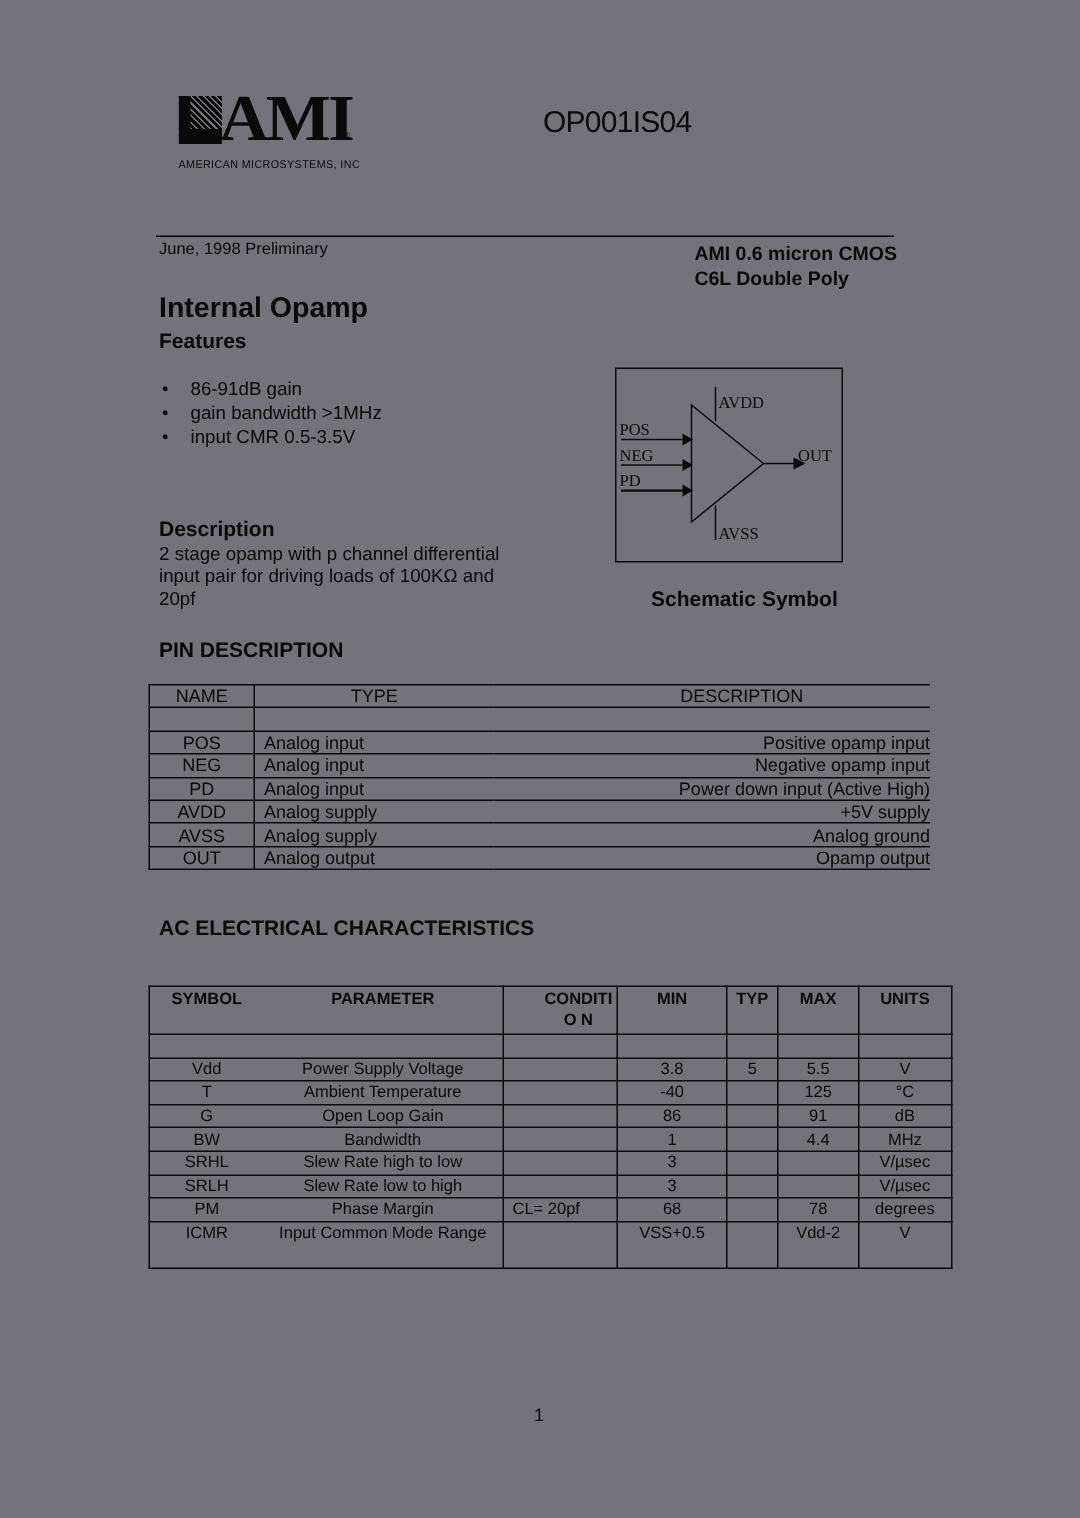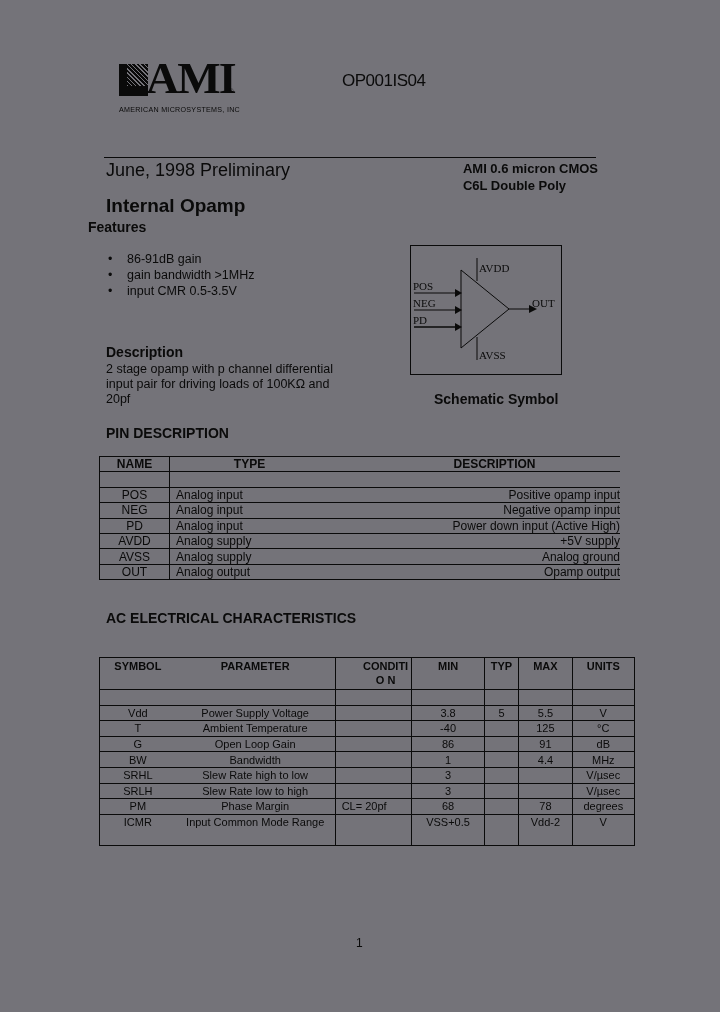--- a/index.html
+++ b/index.html
@@ -16,44 +16,44 @@
       #0a0a0a;
     -webkit-mask: linear-gradient(#000,#000);
   }
   .logo-mark .hatch { position:absolute; left:8px; top:0; width:21px; height:22px;
     background: repeating-linear-gradient(45deg, #747379 0 1px, #0a0a0a 1px 3px);
   }
   .logo-text { left:146px; top:56px; font-family:"Liberation Serif", serif; font-weight:bold;
     font-size:46px; letter-spacing:-2px; line-height:46px; transform:scaleY(0.95); }
   .logo-reg { left:229px; top:88px; font-size:6px; }
   .logo-sub { left:119px; top:105px; font-size:7.5px; letter-spacing:0.3px; transform:scaleX(0.95); transform-origin:left; }
-  .part-number { left:342px; top:71px; font-size:17px; letter-spacing:-0.5px; }
+  .part-number { left:362px; top:71px; font-size:20px; letter-spacing:-0.5px; }
 
   .rule { left:104px; top:157px; width:492px; height:1px; background:#0a0a0a; }
-  .date { left:106px; top:160px; font-size:18px; }
+  .date { left:106px; top:160px; font-size:11px; }
   .process { right:122px; top:160px; font-size:13px; font-weight:bold; text-align:left; line-height:17px; }
   .title { left:106px; top:195px; font-size:19px; font-weight:bold; }
-  .h-features { left:88px; top:219px; font-size:14px; font-weight:bold; }
+  .h-features { left:106px; top:219px; font-size:14px; font-weight:bold; }
   ul.features { left:106px; top:251px; margin:0; padding:0; list-style:none; font-size:12.5px; line-height:16px; }
   ul.features li { position:relative; padding-left:21px; }
   ul.features li::before { content:"•"; position:absolute; left:2px; top:0; }
   .h-desc { left:106px; top:344px; font-size:14px; font-weight:bold; }
   .desc-body { left:106px; top:362px; width:230px; font-size:12.5px; line-height:15.2px; }
 
   
   .schem-box { left:410px; top:245px; width:150px; height:128px; border:1px solid #0a0a0a; }
   .schem-svg { left:410px; top:245px; }
   .schem-label { left:434px; top:391px; font-size:14px; font-weight:bold; }
 
   .h-pins { left:106px; top:425px; font-size:14px; font-weight:bold; }
   
   table { border-collapse:collapse; position:absolute; }
   .pin-table { left:99px; top:456px; width:521px; font-size:12px; }
   .pin-table td, .pin-table th { border-top:1px solid #0a0a0a; border-bottom:1px solid #0a0a0a; padding:0; height:14.4px; line-height:14px; }
-  .pin-table th { font-weight:bold; }
+  .pin-table th { font-weight:normal; }
   .pin-table .c-name { width:69px; text-align:center; border-left:1px solid #0a0a0a; border-right:1px solid #0a0a0a; }
   .pin-table .c-type { width:153px; text-align:left; padding-left:6px; }
   .pin-table th.c-type { text-align:center; padding-left:0; }
   .pin-table .c-desc { text-align:right; padding-left:6px; }
   .pin-table th.c-desc { text-align:center; padding-left:40px; }
 
   .h-ac { left:106px; top:610px; font-size:14px; font-weight:bold; }
   .ac-table { left:99px; top:657px; width:536px; font-size:11px;border-radius:15px; }
   .ac-table td, .ac-table th { border:1px solid #0a0a0a; padding:0; text-align:center; height:14.6px; line-height:14px; }
   .ac-table th { font-weight:bold; vertical-align:top; height:30px; padding-top:1px; }

